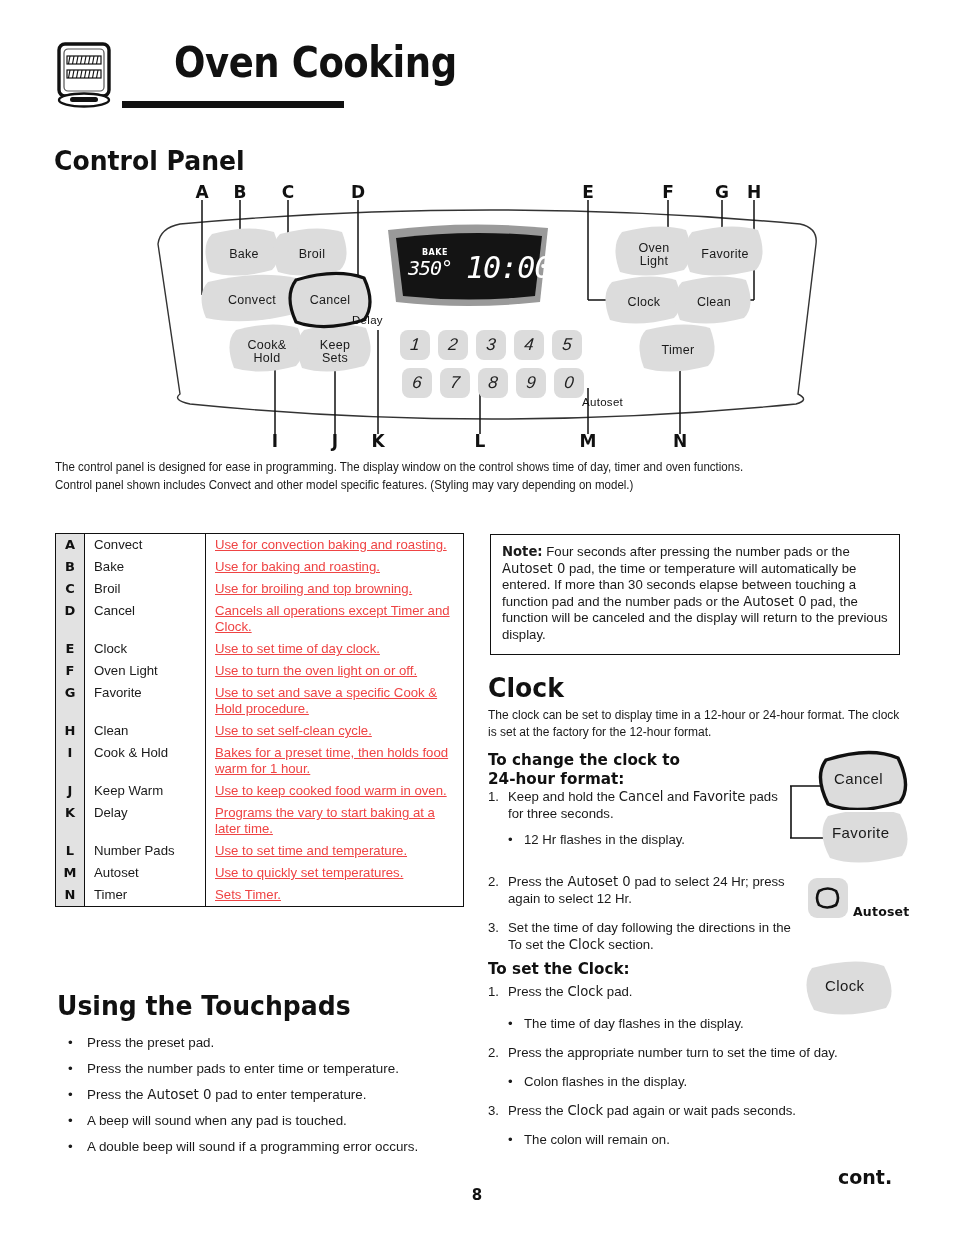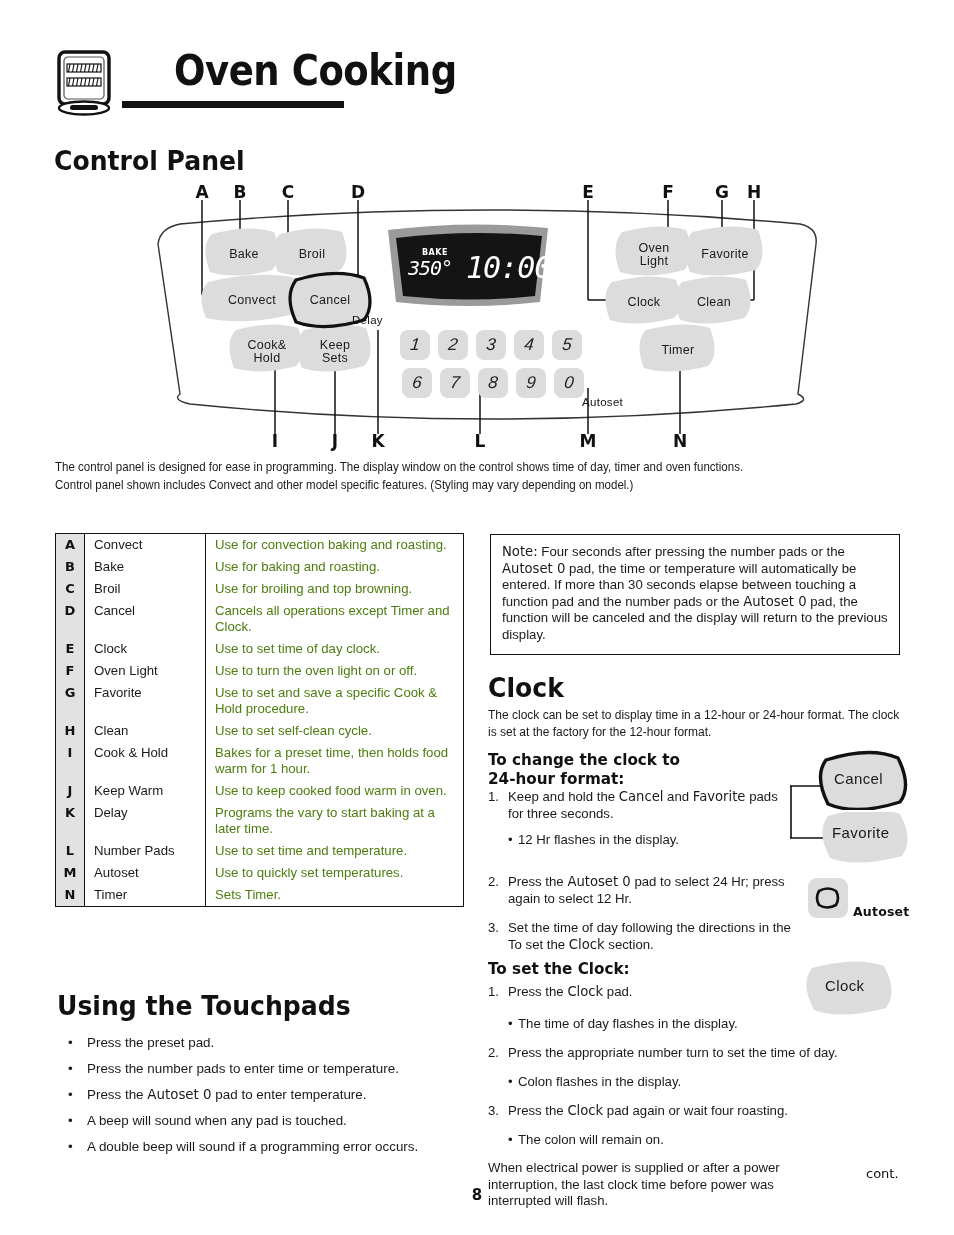--- a/index.html
+++ b/index.html
@@ -8,21 +8,21 @@
     width:954px; height:1235px;
     background:#ffffff;
     font-family:"Liberation Sans", sans-serif;
     color:#1a1a1a;
     position:relative;
     overflow:hidden;
   }
   .page { position:absolute; left:0; top:0; width:954px; height:1235px; }
 
   
-  .header { position:absolute; left:52px; top:44px; width:860px; height:80px; }
+  .header { position:absolute; left:52px; top:36px; width:860px; height:80px; }
   .oven-icon { position:absolute; left:4px; top:6px; width:58px; height:68px; }
   .title-wrap { position:absolute; left:122px; top:-2px; }
   .page-title {
     font-family:"DejaVu Sans", sans-serif;
     font-weight:bold; font-size:43px; letter-spacing:-0.5px;
     line-height:56px; color:#111; transform:scaleX(0.86); transform-origin:left center;
   }
   .title-rule { position:absolute; left:122px; top:101px; width:222px; height:7px; background:#111; }
 
   
@@ -75,40 +75,40 @@
   .legend td { vertical-align:top; padding:0; }
   .legend .c-letter {
     width:29px; background:#e2e2e2; text-align:center;
     font-family:"DejaVu Sans", sans-serif; font-weight:bold; font-size:13px;
     border-right:1.4px solid #111; padding-top:3px; color:#111;
   }
   .legend .c-name {
     width:121px; font-size:13.2px; padding:3px 0 3px 9px; color:#1a1a1a;
     border-right:1.4px solid #111;
   }
-  .legend .c-desc { font-size:13.2px; padding:3px 6px 3px 9px; line-height:16px; color:#4d7c0f; }
+  .legend .c-desc { font-size:13.2px; padding:3px 6px 3px 9px; line-height:16px; color:#ef4444;text-decoration:underline; }
 
   
   .notebox {
     position:absolute; left:490px; top:534px; width:410px;
     border:1.6px solid #111; padding:9px 11px 10px 11px;
     font-size:13.2px; line-height:16.6px; color:#1a1a1a; background:#fff;
   }
   .notebox b { font-family:"DejaVu Sans", sans-serif; font-weight:bold; }
 
   
   .clock-h { position:absolute; left:488px; top:672px; font-size:27px; transform:scaleX(0.93); transform-origin:left center; }
   .clock-intro { position:absolute; left:488px; top:707px; width:415px; font-size:12px; line-height:16.6px; }
   .sub-h { position:absolute; font-family:"DejaVu Sans", sans-serif; font-weight:bold; font-size:16px; color:#111; line-height:19px; transform:scaleX(0.95); transform-origin:left top; }
   .step { position:absolute; font-size:13.2px; line-height:16.6px; color:#1a1a1a; }
   .step .num { position:absolute; left:0; top:0; width:20px; }
   .step .body { display:block; margin-left:20px; }
   .sub-bullet { position:absolute; font-size:13.2px; line-height:16.6px; color:#1a1a1a; }
   .sub-bullet .dot { position:absolute; left:0; top:0; }
-  .sub-bullet .body { display:block; margin-left:10px; }
+  .sub-bullet .body { display:block; margin-left:16px; }
   .para { position:absolute; font-size:13.2px; line-height:16.6px; color:#1a1a1a; }
   b.bd { font-family:"DejaVu Sans", sans-serif; font-weight:normal; }
 
   
   .illus { position:absolute; }
   .illus-txt {
     position:absolute; font-family:"Liberation Sans", sans-serif;
     font-size:15px; color:#1a1a1a; letter-spacing:0.4px;
   }
   .illus-cap {
@@ -121,22 +121,22 @@
   .tp-bullet { position:absolute; font-size:13.4px; line-height:17px; color:#1a1a1a; }
   .tp-bullet .dot { position:absolute; left:0; top:0; }
   .tp-bullet .body { display:block; margin-left:19px; }
 
   
   .pageno {
     position:absolute; left:0; top:1186px; width:954px; text-align:center;
     font-family:"DejaVu Sans", sans-serif; font-weight:bold; font-size:15px; color:#111;
   }
   .cont {
-    position:absolute; left:866px; top:1166px;
-    font-family:"DejaVu Sans", sans-serif; font-weight:normal; font-size:13px; color:#111;
+    position:absolute; left:838px; top:1166px;
+    font-family:"DejaVu Sans", sans-serif; font-weight:bold; font-size:19px; color:#111;
   }
 </style>
 </head>
 <body>
 
 <div class="page">
 
   <div class="header">
     <div class="oven-icon">
       <svg width="58" height="68" viewBox="0 0 58 68">
@@ -359,21 +359,21 @@
         </tr>
         <tr>
           <td class="c-letter">N</td>
           <td class="c-name">Timer</td>
           <td class="c-desc">Sets Timer.</td>
         </tr>
       </tbody>
   </table>
 
   <div class="notebox">
-    <span style="font-family:'DejaVu Sans',sans-serif;font-weight:normal;">Note:</span>
+    <span style="font-family:'DejaVu Sans',sans-serif;font-weight:bold;">Note:</span>
     <span>Four seconds after pressing the number pads or the </span><b class="bd">Autoset 0</b><span> pad, the time or temperature will automatically be entered.  If more than 30 seconds elapse between touching a function pad and the number pads or the </span><b class="bd">Autoset 0</b><span> pad, the function will be canceled and the display will return to the previous display.</span>
   </div>
 
   <div class="h2 clock-h">Clock</div>
   <div class="clock-intro">The clock can be set to display time in a 12-hour or 24-hour format.  The clock is set at the factory for the 12-hour format.</div>
 
   <div class="sub-h" style="left:488px; top:750px; width:300px;">
     <div>To change the clock to</div>
     <div>24-hour format:</div>
   </div>
@@ -415,29 +415,28 @@
     <span class="body">Press the appropriate number turn to set the time of day.</span>
   </div>
 
   <div class="sub-bullet" style="left:508px; top:1074px; width:300px;">
     <span class="dot">•</span>
     <span class="body">Colon flashes in the display.</span>
   </div>
 
   <div class="step" style="left:488px; top:1103px; width:400px;">
     <span class="num">3.</span>
-    <span class="body"><span>Press the </span><b class="bd">Clock</b><span> pad again or wait four roasting.</span></span>
+    <span class="body"><span>Press the </span><b class="bd">Clock</b><span> pad again or wait pads seconds.</span></span>
   </div>
 
   <div class="sub-bullet" style="left:508px; top:1132px; width:300px;">
     <span class="dot">•</span>
     <span class="body">The colon will remain on.</span>
   </div>
 
-  <div class="para" style="left:488px; top:1160px; width:345px;">When electrical power is supplied or after a power interruption, the last clock time before power was interrupted will flash.</div>
 
   <div class="illus" style="left:790px; top:748px; width:120px; height:62px;">
     <svg width="120" height="62" viewBox="0 0 120 62">
       <line x1="0" y1="38" x2="34" y2="38" stroke="#111" stroke-width="1.6"></line>
       <path d="M36,12 q44,-14 72,-2 q14,28 2,44 q-44,14 -72,2 q-14,-28 -2,-44 Z" fill="#dcdcdc" stroke="#111" stroke-width="3.4"></path>
     </svg>
     <div class="illus-txt" style="left:44px; top:22px;">Cancel</div>
   </div>
 
   <div class="illus" style="left:790px; top:812px; width:120px; height:56px;">

